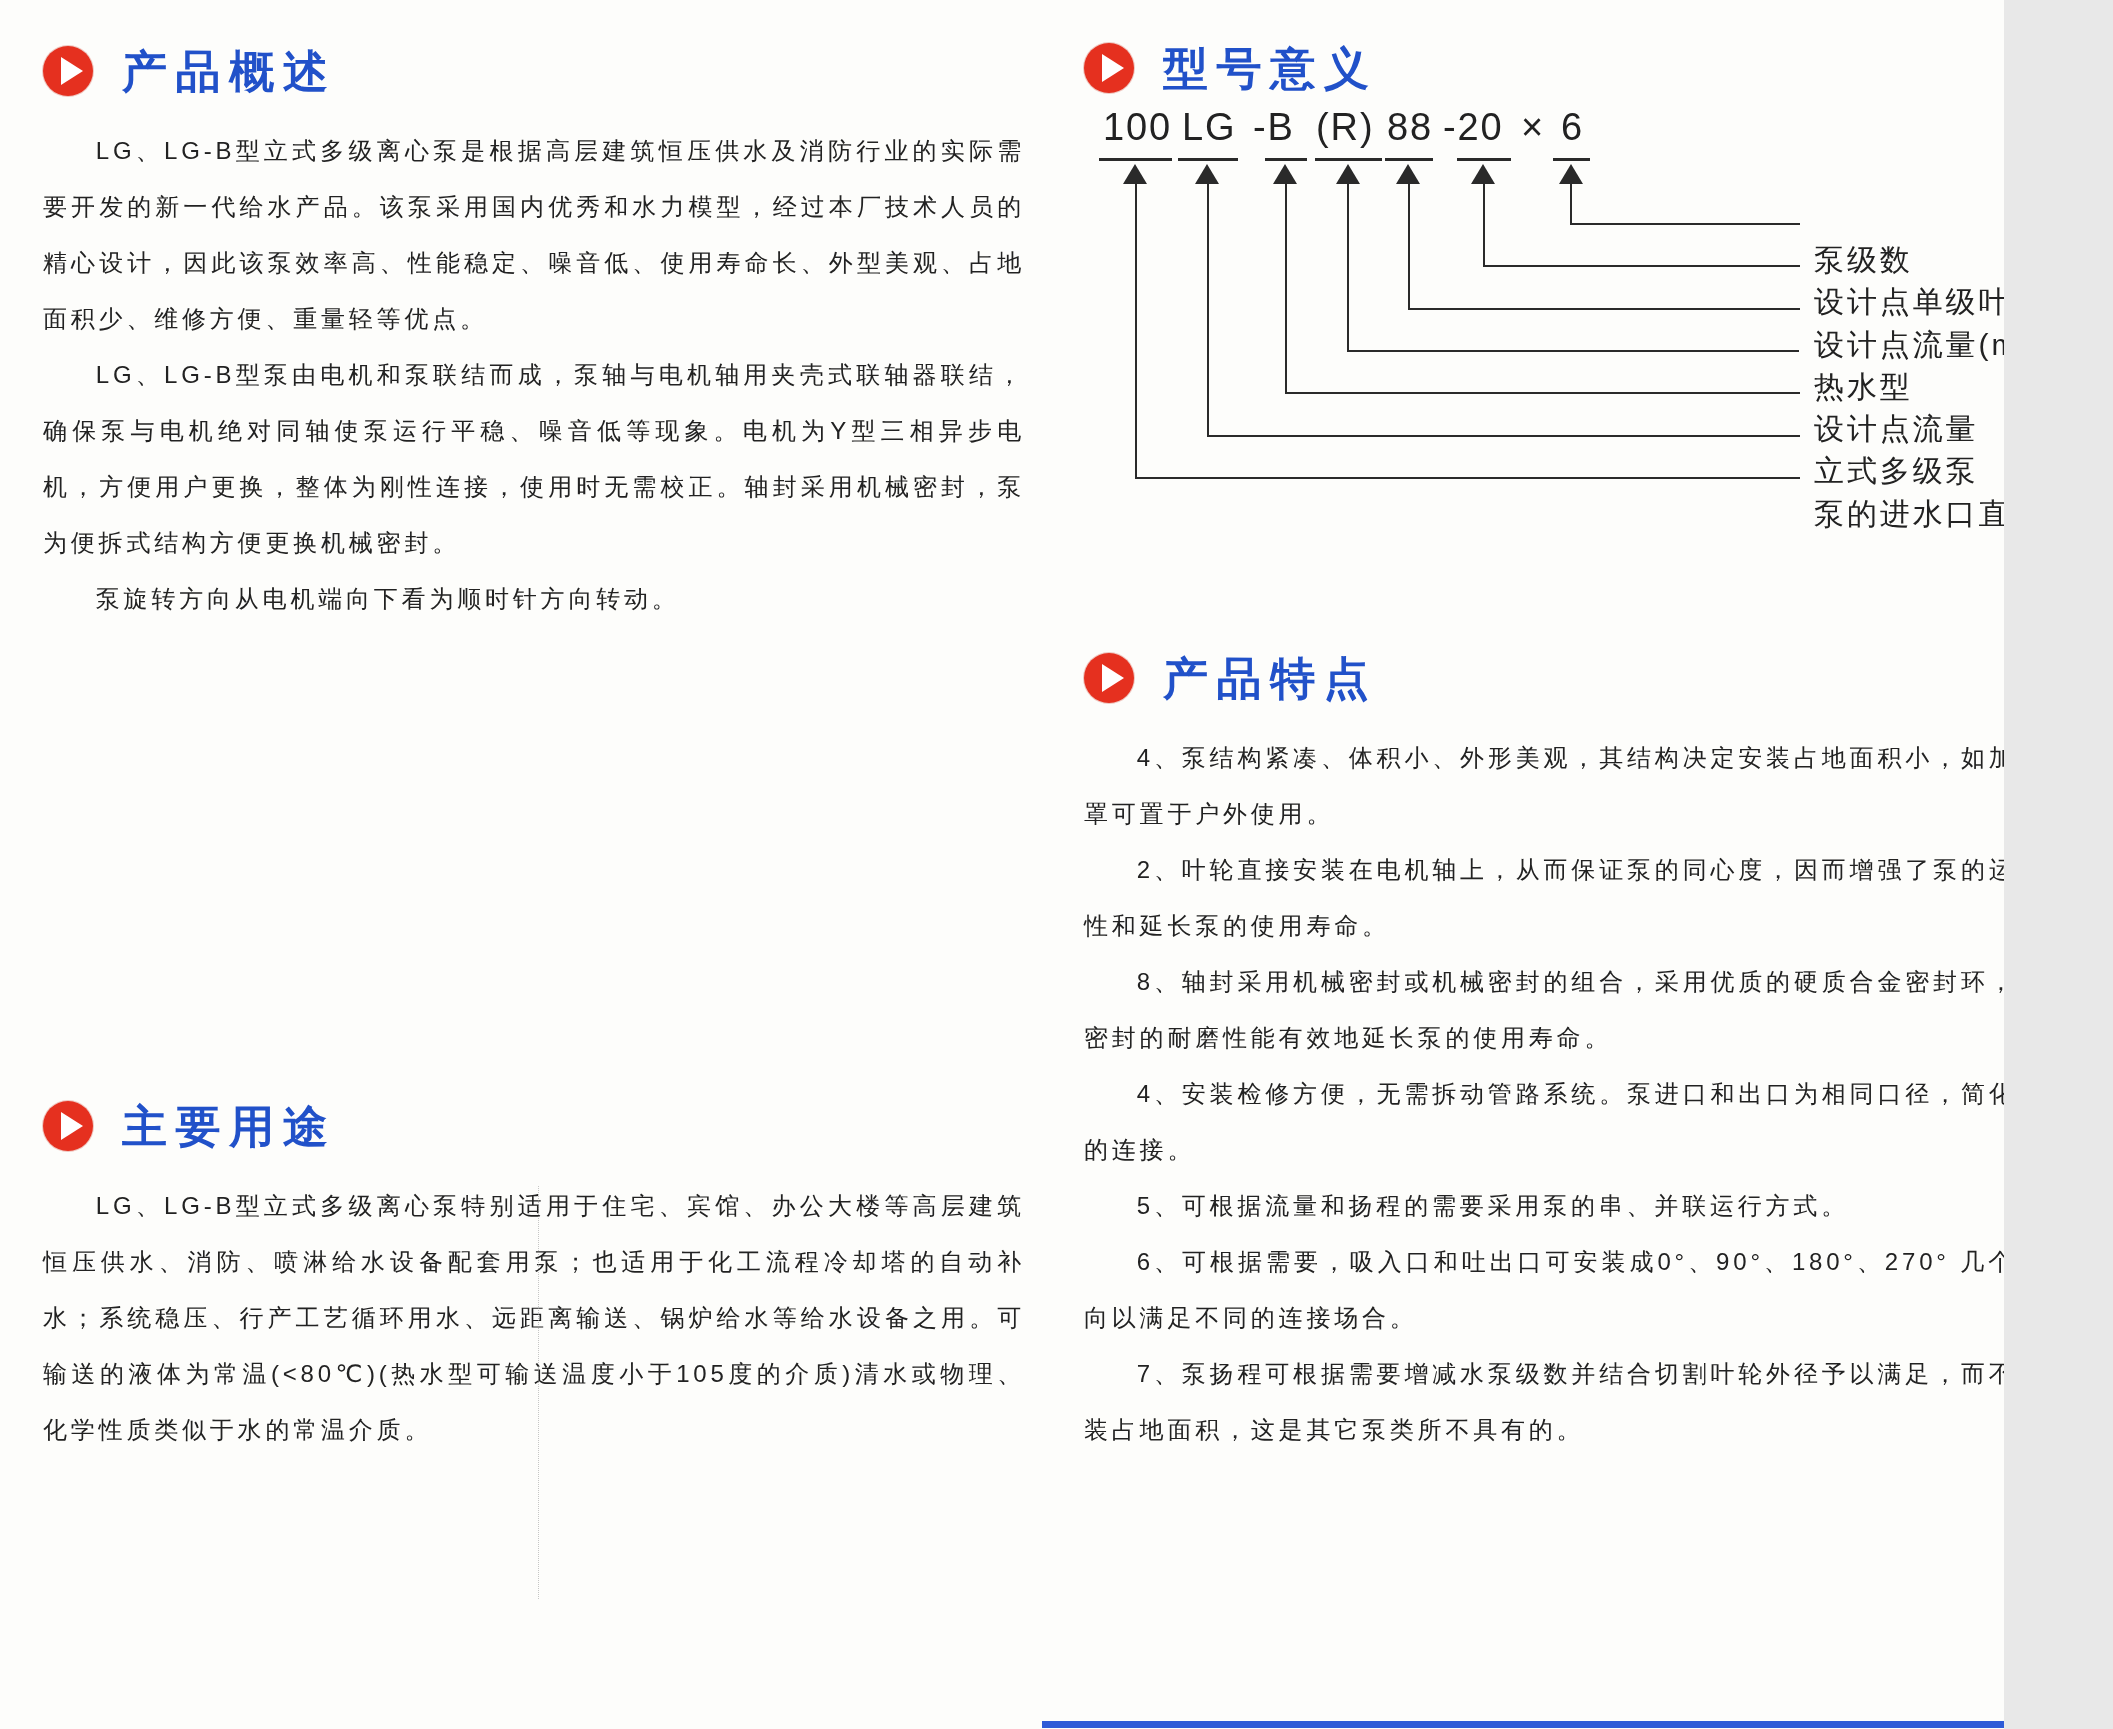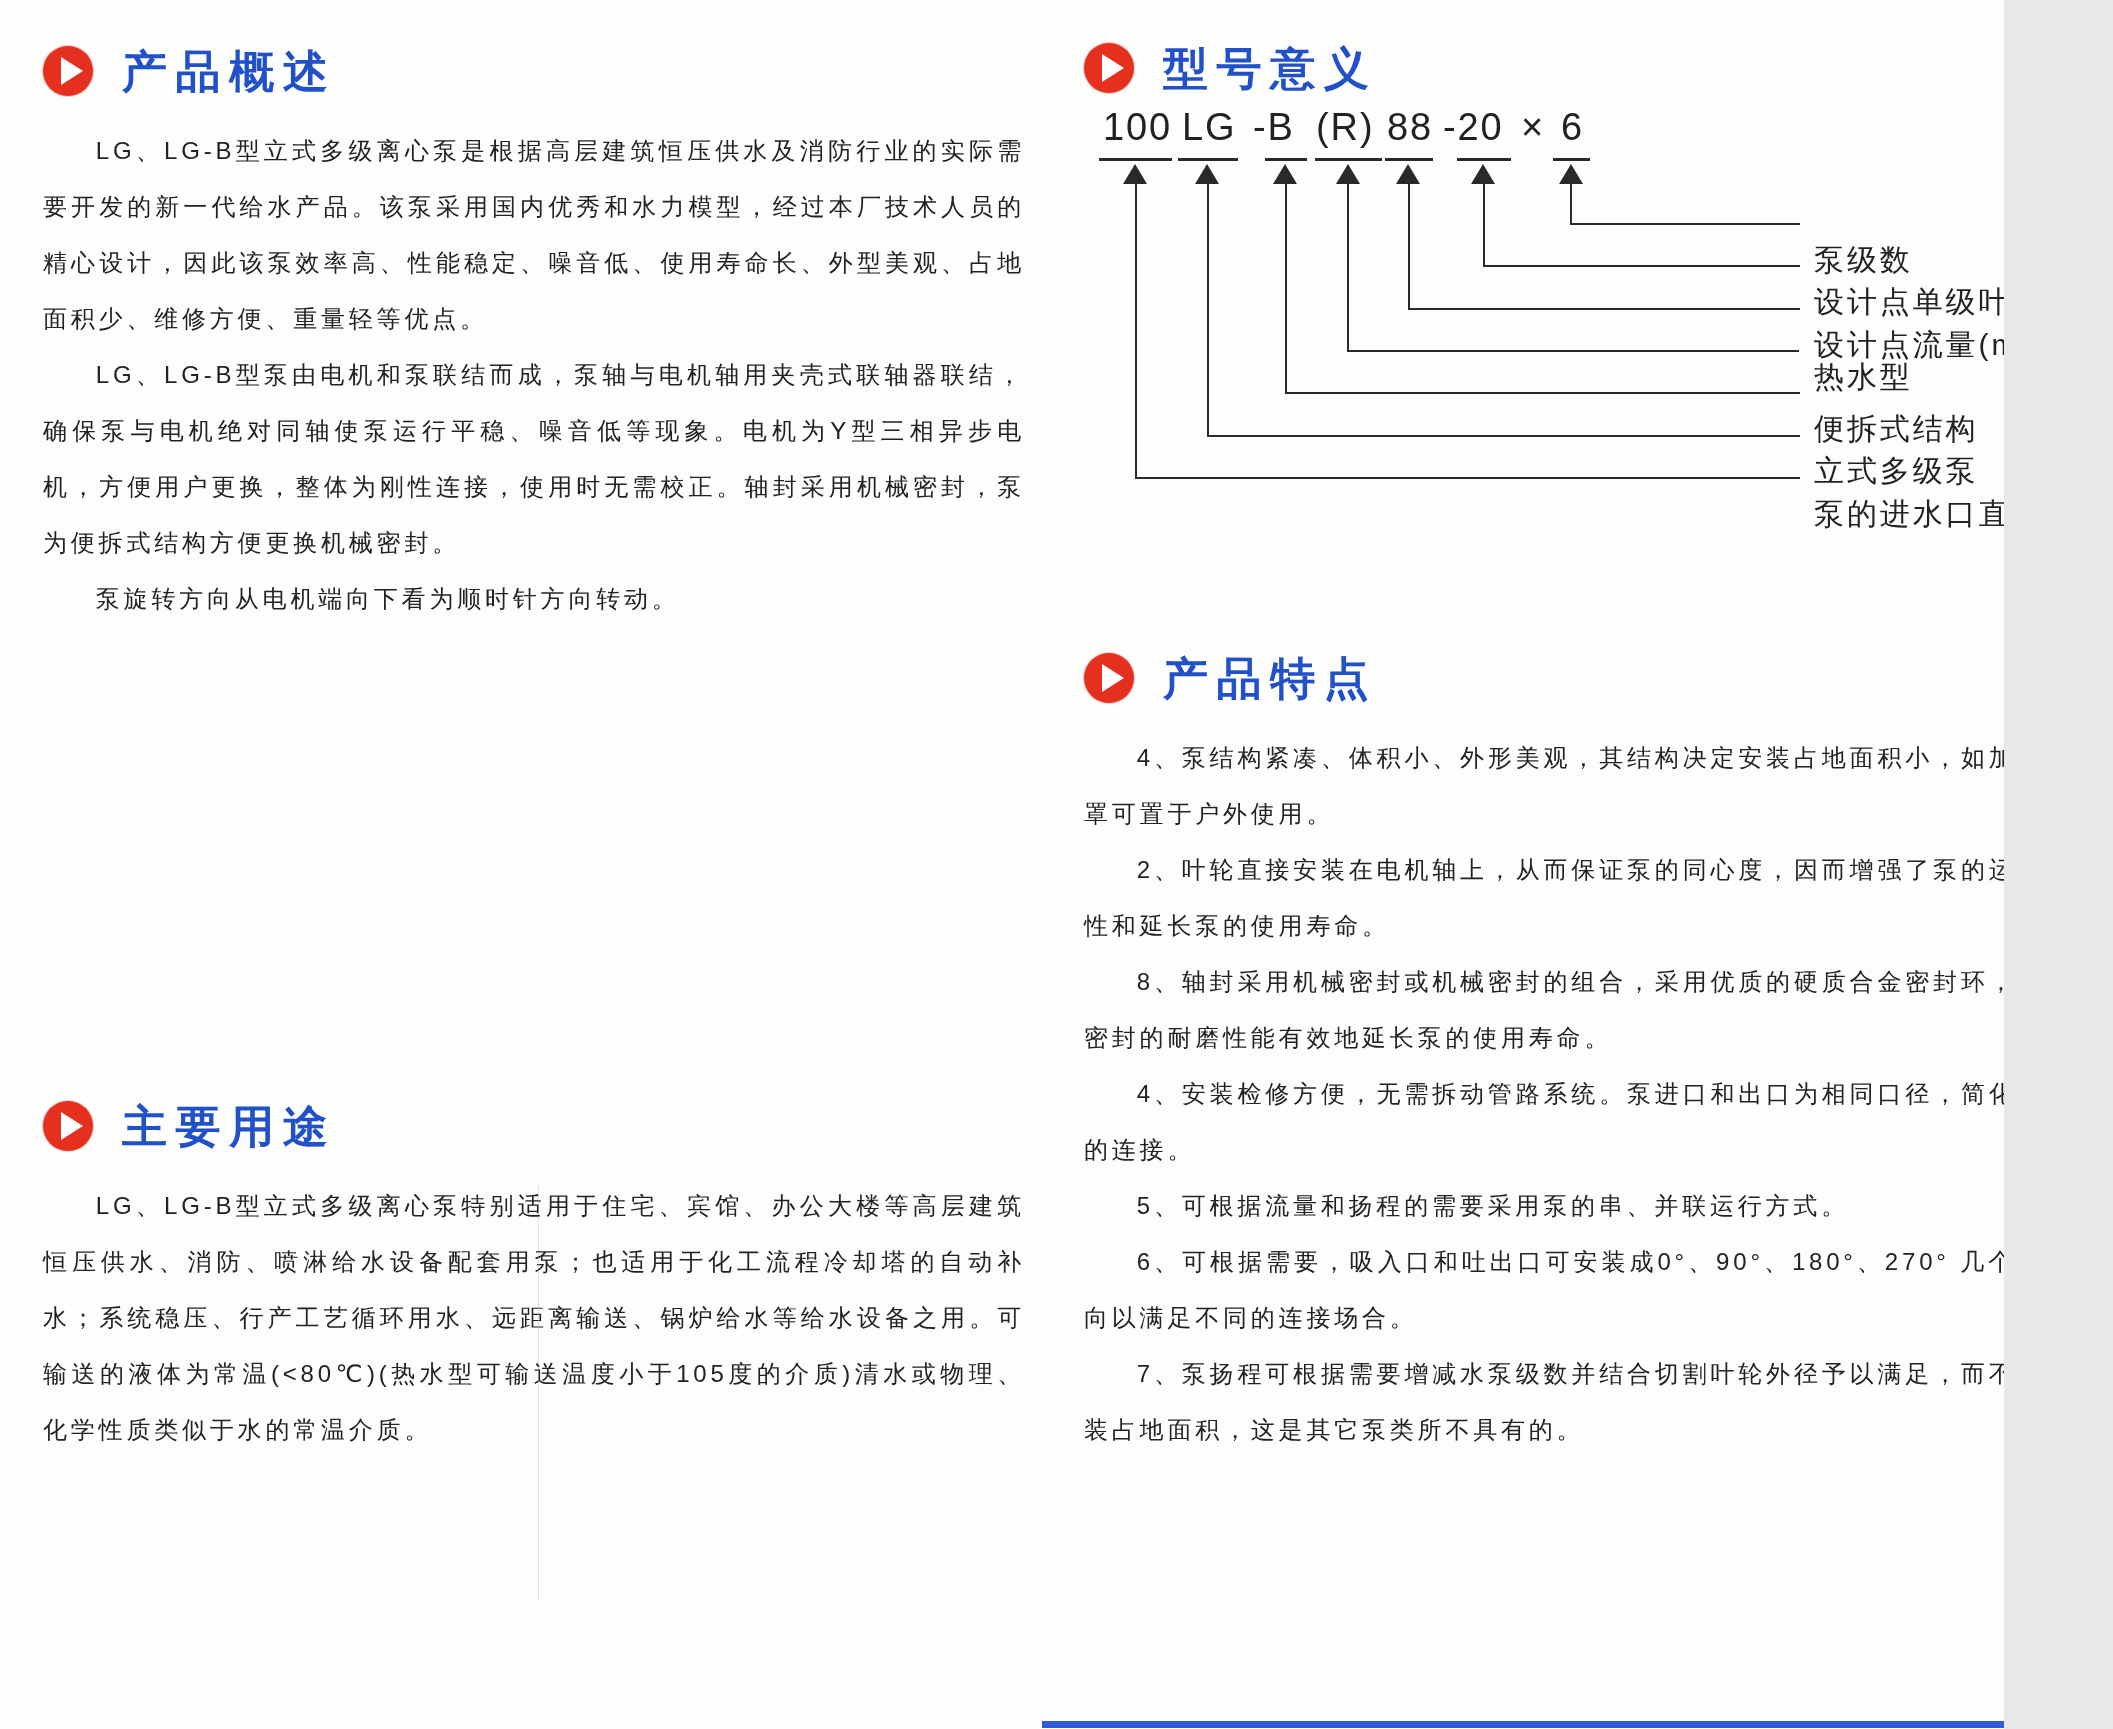--- a/index.html
+++ b/index.html
@@ -138,22 +138,22 @@
       <span class="hline" style="top:159px;left:399px;width:317px"></span>
       <span class="hline" style="top:202px;left:324px;width:392px"></span>
       <span class="hline" style="top:244px;left:263px;width:452px"></span>
       <span class="hline" style="top:286px;left:201px;width:515px"></span>
       <span class="hline" style="top:329px;left:123px;width:593px"></span>
       <span class="hline" style="top:371px;left:51px;width:665px"></span>
 
       <span class="dlabel" style="top:98px">泵级数</span>
       <span class="dlabel" style="top:140px">设计点单级叶轮扬程(m)</span>
       <span class="dlabel" style="top:183px">设计点流量(m³/h)</span>
-      <span class="dlabel" style="top:215px">热水型</span>
-      <span class="dlabel" style="top:267px">便拆式结构</span>
+      <span class="dlabel" style="top:225px">热水型</span>
+      <span class="dlabel" style="top:267px">设计点流量</span>
       <span class="dlabel" style="top:309px">立式多级泵</span>
       <span class="dlabel" style="top:352px">泵的进水口直径(mm)</span>
     </div>
   </div>
 
   <div class="blk" id="features-block">
     <div class="section-header">
       <span class="play-badge">
           <span class="play-tri"></span>
         </span>

